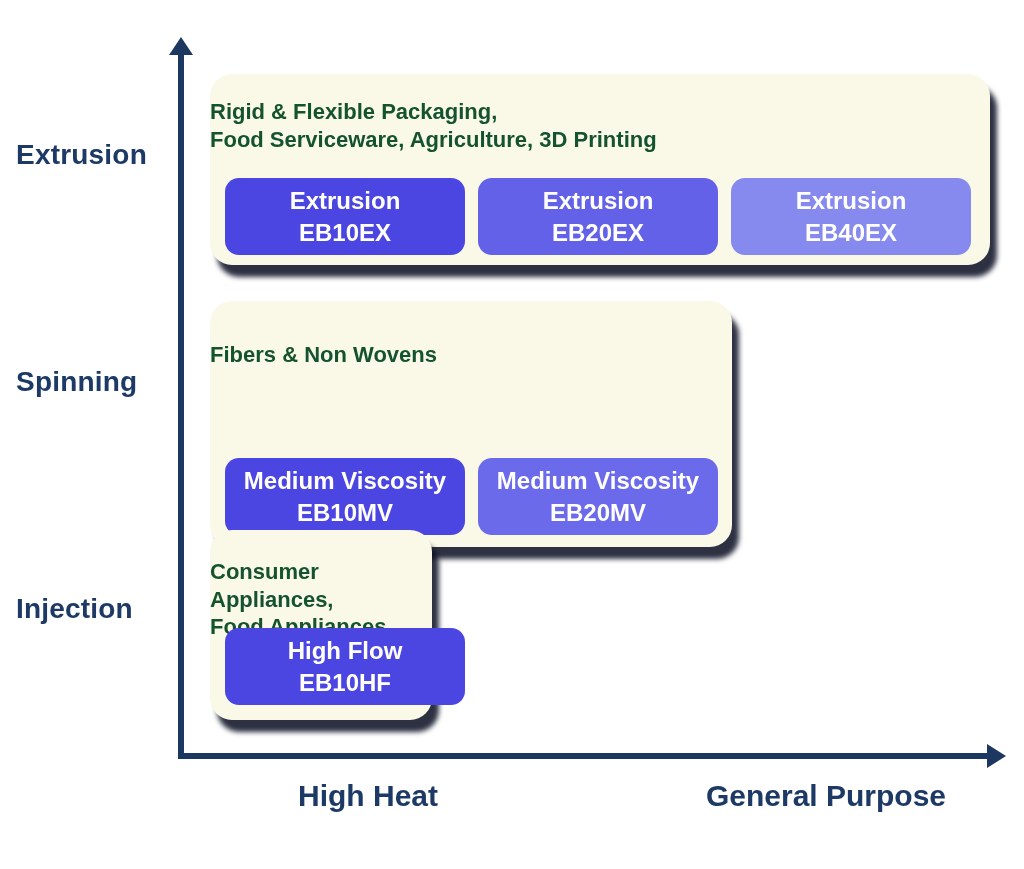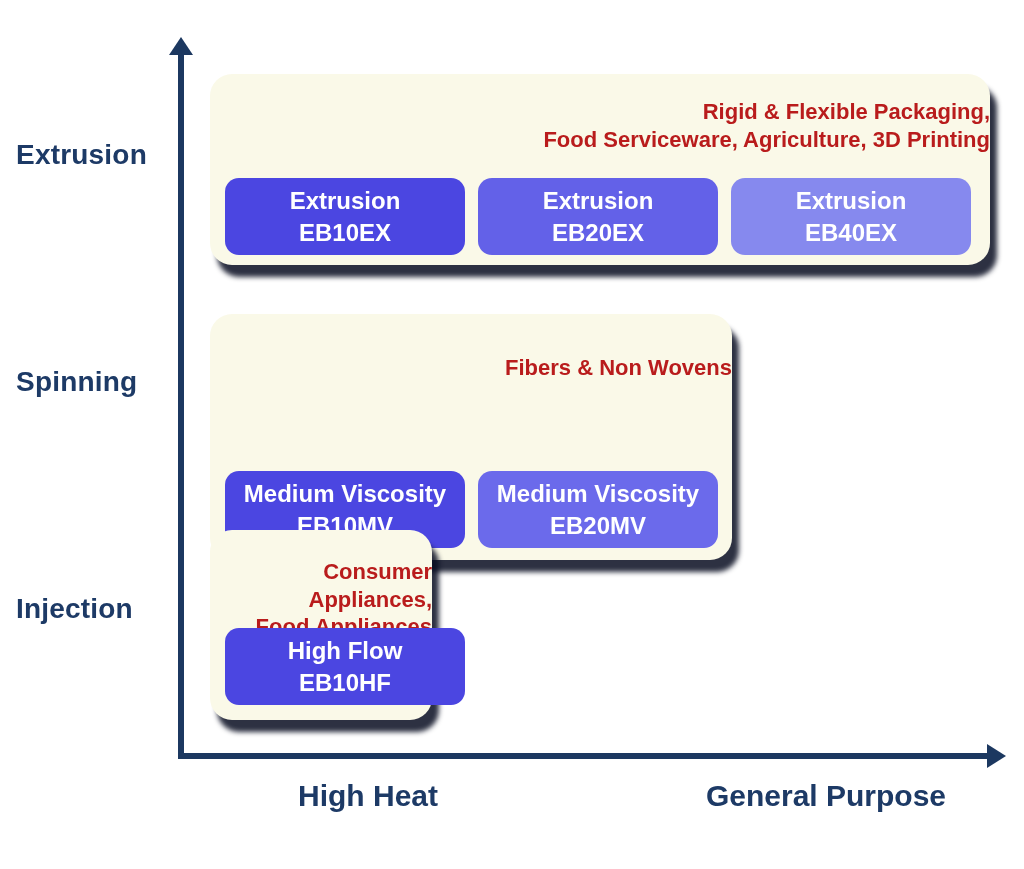--- a/index.html
+++ b/index.html
@@ -71,26 +71,26 @@
   .xl-right { left: 826px; }
 
   
   .card {
     position: absolute;
     background: #FAF9E8;
     border-radius: 22px;
     box-shadow: 7px 12px 5px rgba(8, 13, 33, 0.85);
   }
   .card1 { left: 210px; top: 74px;  width: 780px; height: 191px; }
-  .card2 { left: 210px; top: 314px; width: 522px; height: 246px; }
+  .card2 { left: 210px; top: 301px; width: 522px; height: 246px; }
   .card3 { left: 210px; top: 530px; width: 222px; height: 190px; }
 
   .card-title {
-    text-align: right;
-    color: #b91c1c;
+    text-align: left;
+    color: #14532d;
     font-size: 22px;
     font-weight: 700;
     line-height: 1.25;
   }
   .card1 .card-title { margin-top: 24px; }
   .card2 .card-title { margin-top: 40px; }
   .card3 .card-title { margin-top: 28px; }
 
   .btn-row {
     position: absolute;

